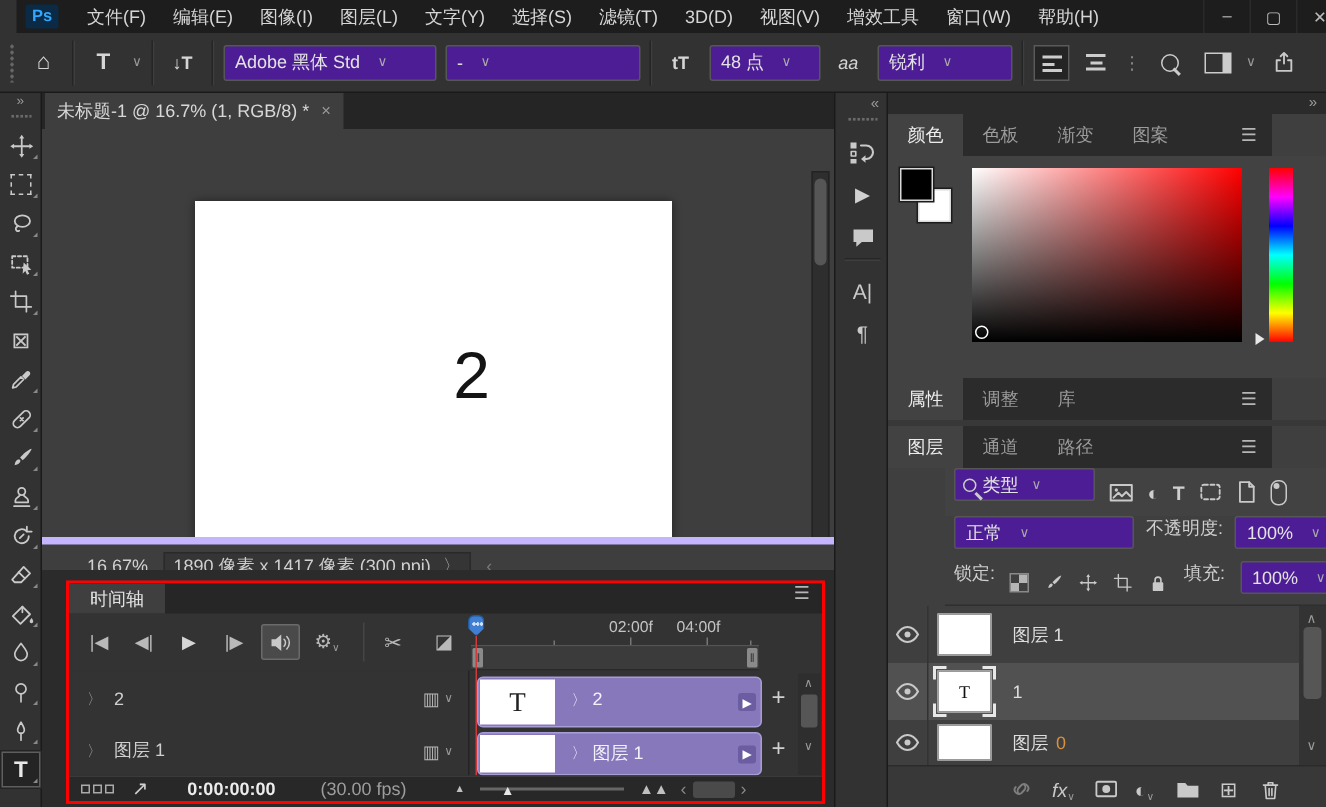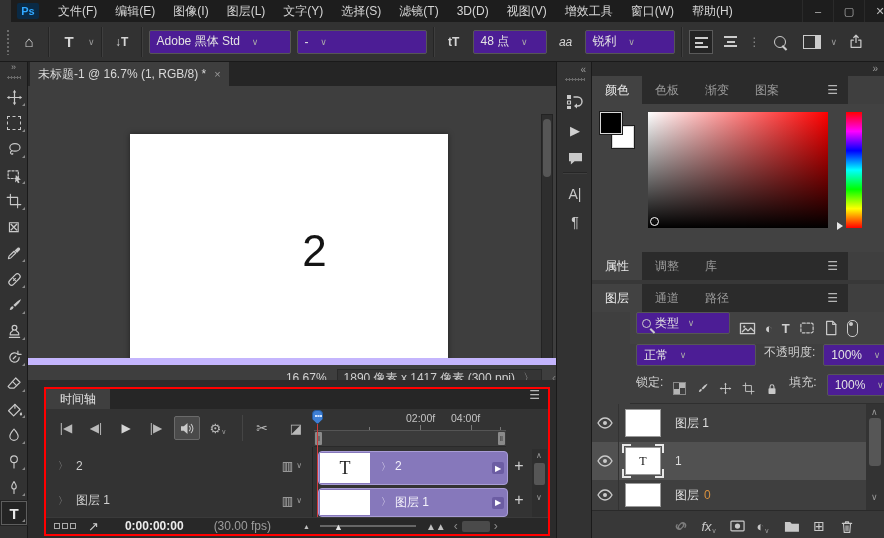--- a/index.html
+++ b/index.html
@@ -45,21 +45,21 @@
   
   #docarea{left:28px;top:62px;width:528px;height:318px;background:#3e3e3e;}
   #tabbar{left:0;top:0;width:528px;height:24px;background:#252525;display:flex;}
   .doctab{height:24px;background:#3e3e3e;color:#d8d8d8;display:flex;align-items:center;padding:0 8px;gap:8px;margin-left:2px;}
   .doctab .x{color:#9a9a9a;font-size:11px;}
   #canvas{left:0;top:24px;width:528px;height:272px;background:#3e3e3e;}
   #page{left:102px;top:48px;width:318px;height:235px;background:#ffffff;box-shadow:0 0 6px rgba(0,0,0,.45);}
   #pagetext{position:absolute;left:58%;top:50%;transform:translate(-50%,-52%);color:#141414;font-size:44px;}
   .vscroll{left:513px;top:28px;width:12px;height:264px;background:#2e2e2e;border:1px solid #232323;}
   .vthumb{left:1px;top:4px;width:8px;height:58px;background:#565656;border-radius:4px;position:absolute;}
-  #statusbar{left:0;top:296px;width:528px;height:33px;background:#3e3e3e;border-top:7px solid #c4b5fd;display:flex;align-items:center;color:#d2d2d2;justify-content:flex-end;}
+  #statusbar{left:0;top:296px;width:528px;height:33px;background:#3e3e3e;border-top:5px solid #c4b5fd;display:flex;align-items:center;color:#d2d2d2;}
   .infofield{background:#353535;border:1px solid #2a2a2a;height:17px;display:flex;align-items:center;padding:0 6px;gap:8px;margin-left:10px;color:#cfcfcf;}
   #docfill{left:28px;top:380px;width:528px;height:158px;background:#2b2b2b;}
 
   
   #timeline{left:44px;top:387px;width:506px;height:149px;background:#333333;border:2px solid #ff0000;z-index:5;}
   .tl-tabrow{left:0;top:0;width:502px;height:20px;background:#262626;}
   .tl-tab{left:0;top:0;width:64px;height:20px;background:#3f3f3f;color:#e2e2e2;display:flex;align-items:center;justify-content:center;}
   .hamb{color:#b5b5b5;font-size:12px;letter-spacing:0;line-height:4px;}
   .tbtn{position:absolute;width:24px;height:22px;display:flex;align-items:center;justify-content:center;color:#b9b9b9;font-size:12px;}
   .tbtn.box{background:#4a4a4a;border:1px solid #6a6a6a;border-radius:2px;}

